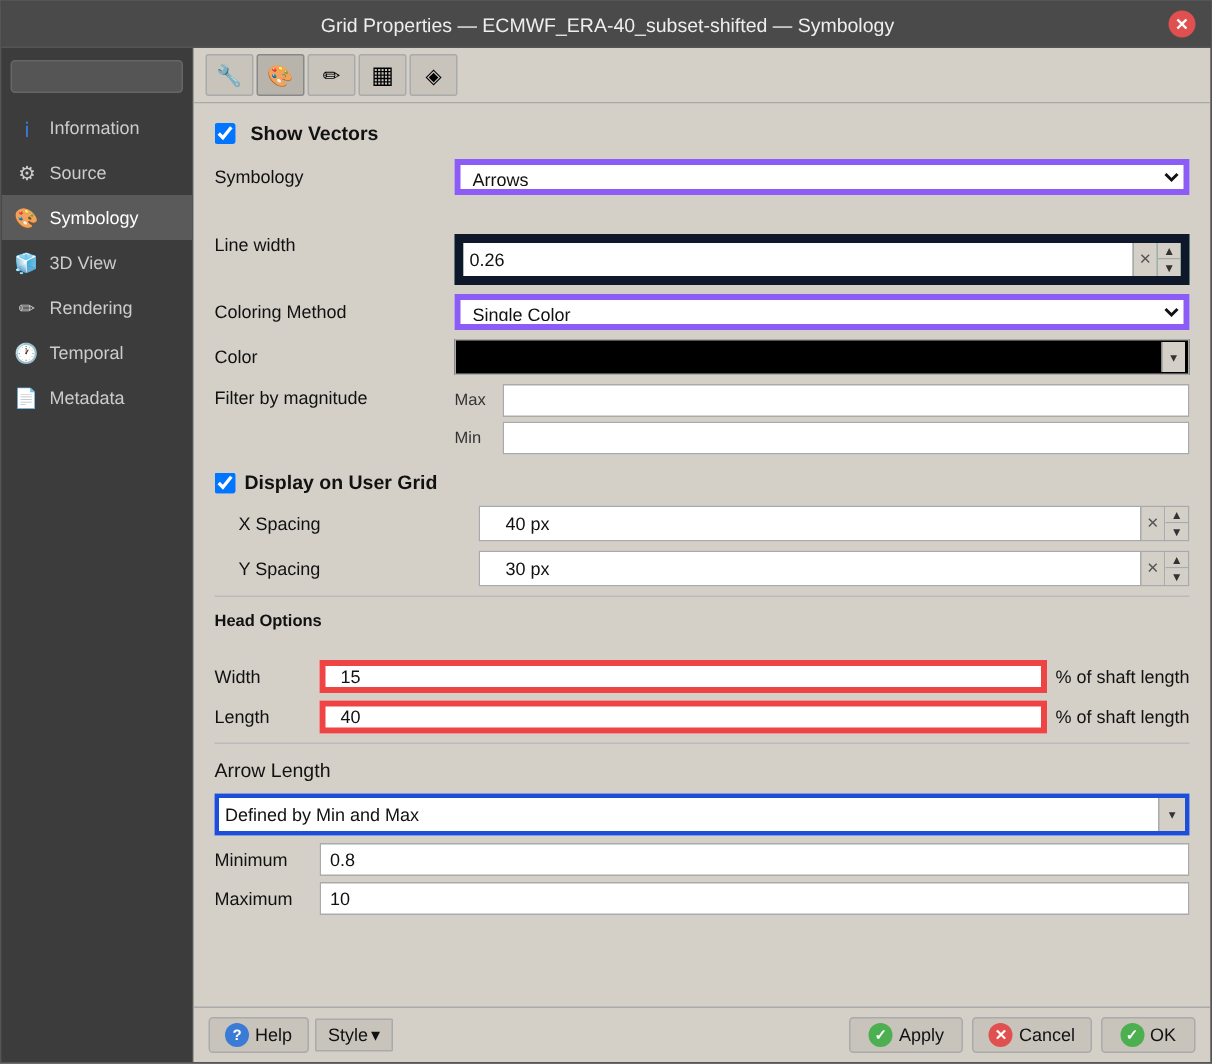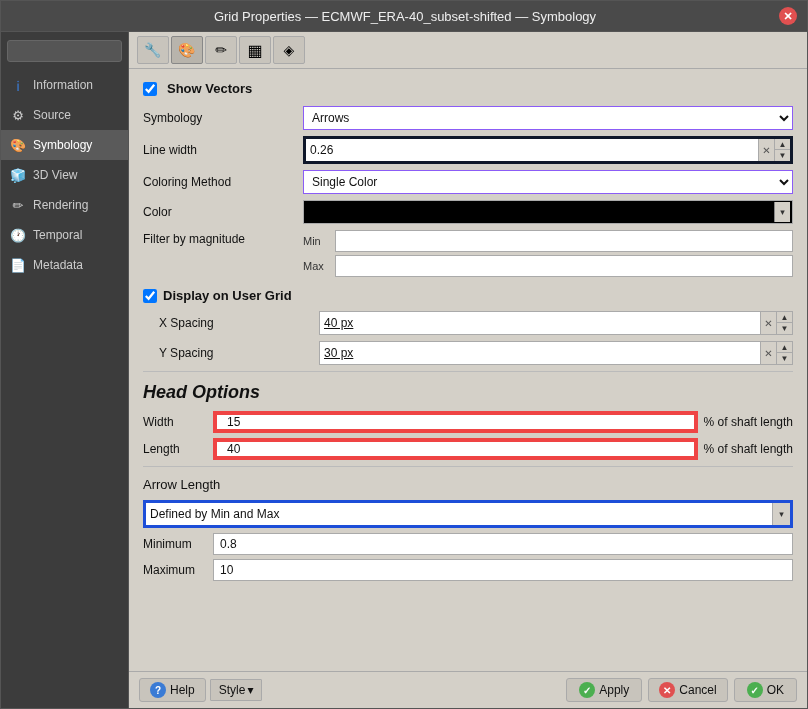--- a/index.html
+++ b/index.html
@@ -162,33 +162,34 @@
     .form-control-wrap {
       flex: 1;
       display: flex;
       align-items: center;
       gap: 2px;
     }
 
     select.form-select {
       flex: 1;
       background: #fff;
-      border: 1px solid #8b5cf6;
+      border: 4px solid #8b5cf6;
       padding: 2px 4px;
       font-size: 12px;
       height: 24px;
       color: #111;
     }
 
     .spin-wrap {
       display: flex;
       align-items: center;
-      border: 3px solid #0f172a;
+      border: 6px solid #0f172a;
       background: #86efac;
       flex: 1;
+      margin-top: 20px;
     }
 
     .spin-input {
       flex: 1;
       border: none;
       padding: 2px 4px;
       font-size: 12px;
       outline: none;
       height: 22px;
       background: #fff;
@@ -289,39 +290,37 @@
       display: flex;
       align-items: center;
       border: 1px solid #aaa;
       background: #fff;
       flex: 1;
     }
 
     .px-input {
       flex: 1;
       border: none;
-      padding: 2px 4px;
+      padding: 2px 17px;
       font-size: 12px;
       height: 22px;
       background: #fff;
       color: #111;
       outline: none;
-      text-decoration: underline;
     }
 
     .head-options-section {
       margin-top: 10px;
     }
 
     .head-options-title {
       font-weight: bold;
-      font-size: 18px;
-      color: #111;
-      margin-bottom: 8px;
-      font-style: italic;
+      font-size: 11px;
+      color: #111;
+      margin-bottom: 20px;
     }
 
     .head-row {
       display: flex;
       align-items: center;
       margin-bottom: 5px;
     }
 
     .head-label {
       width: 70px;
@@ -636,25 +635,25 @@
             <div class="color-btn">
               <div class="color-arrow">▾</div>
             </div>
           </div>
         </div>
 
         <div class="form-row" style="align-items: flex-start;">
           <span class="form-label" style="padding-top:2px;">Filter by magnitude</span>
           <div class="mag-group">
             <div class="mag-row">
-              <span class="mag-label">Min</span>
+              <span class="mag-label">Max</span>
               <input class="mag-input" type="text" value="" style="">
             </div>
             <div class="mag-row">
-              <span class="mag-label">Max</span>
+              <span class="mag-label">Min</span>
               <input class="mag-input" type="text" value="" style="">
             </div>
           </div>
         </div>
 
         <div class="sub-section-header">
           <input type="checkbox" checked="" style="">
           <span class="sub-section-label">Display on User Grid</span>
         </div>
 

